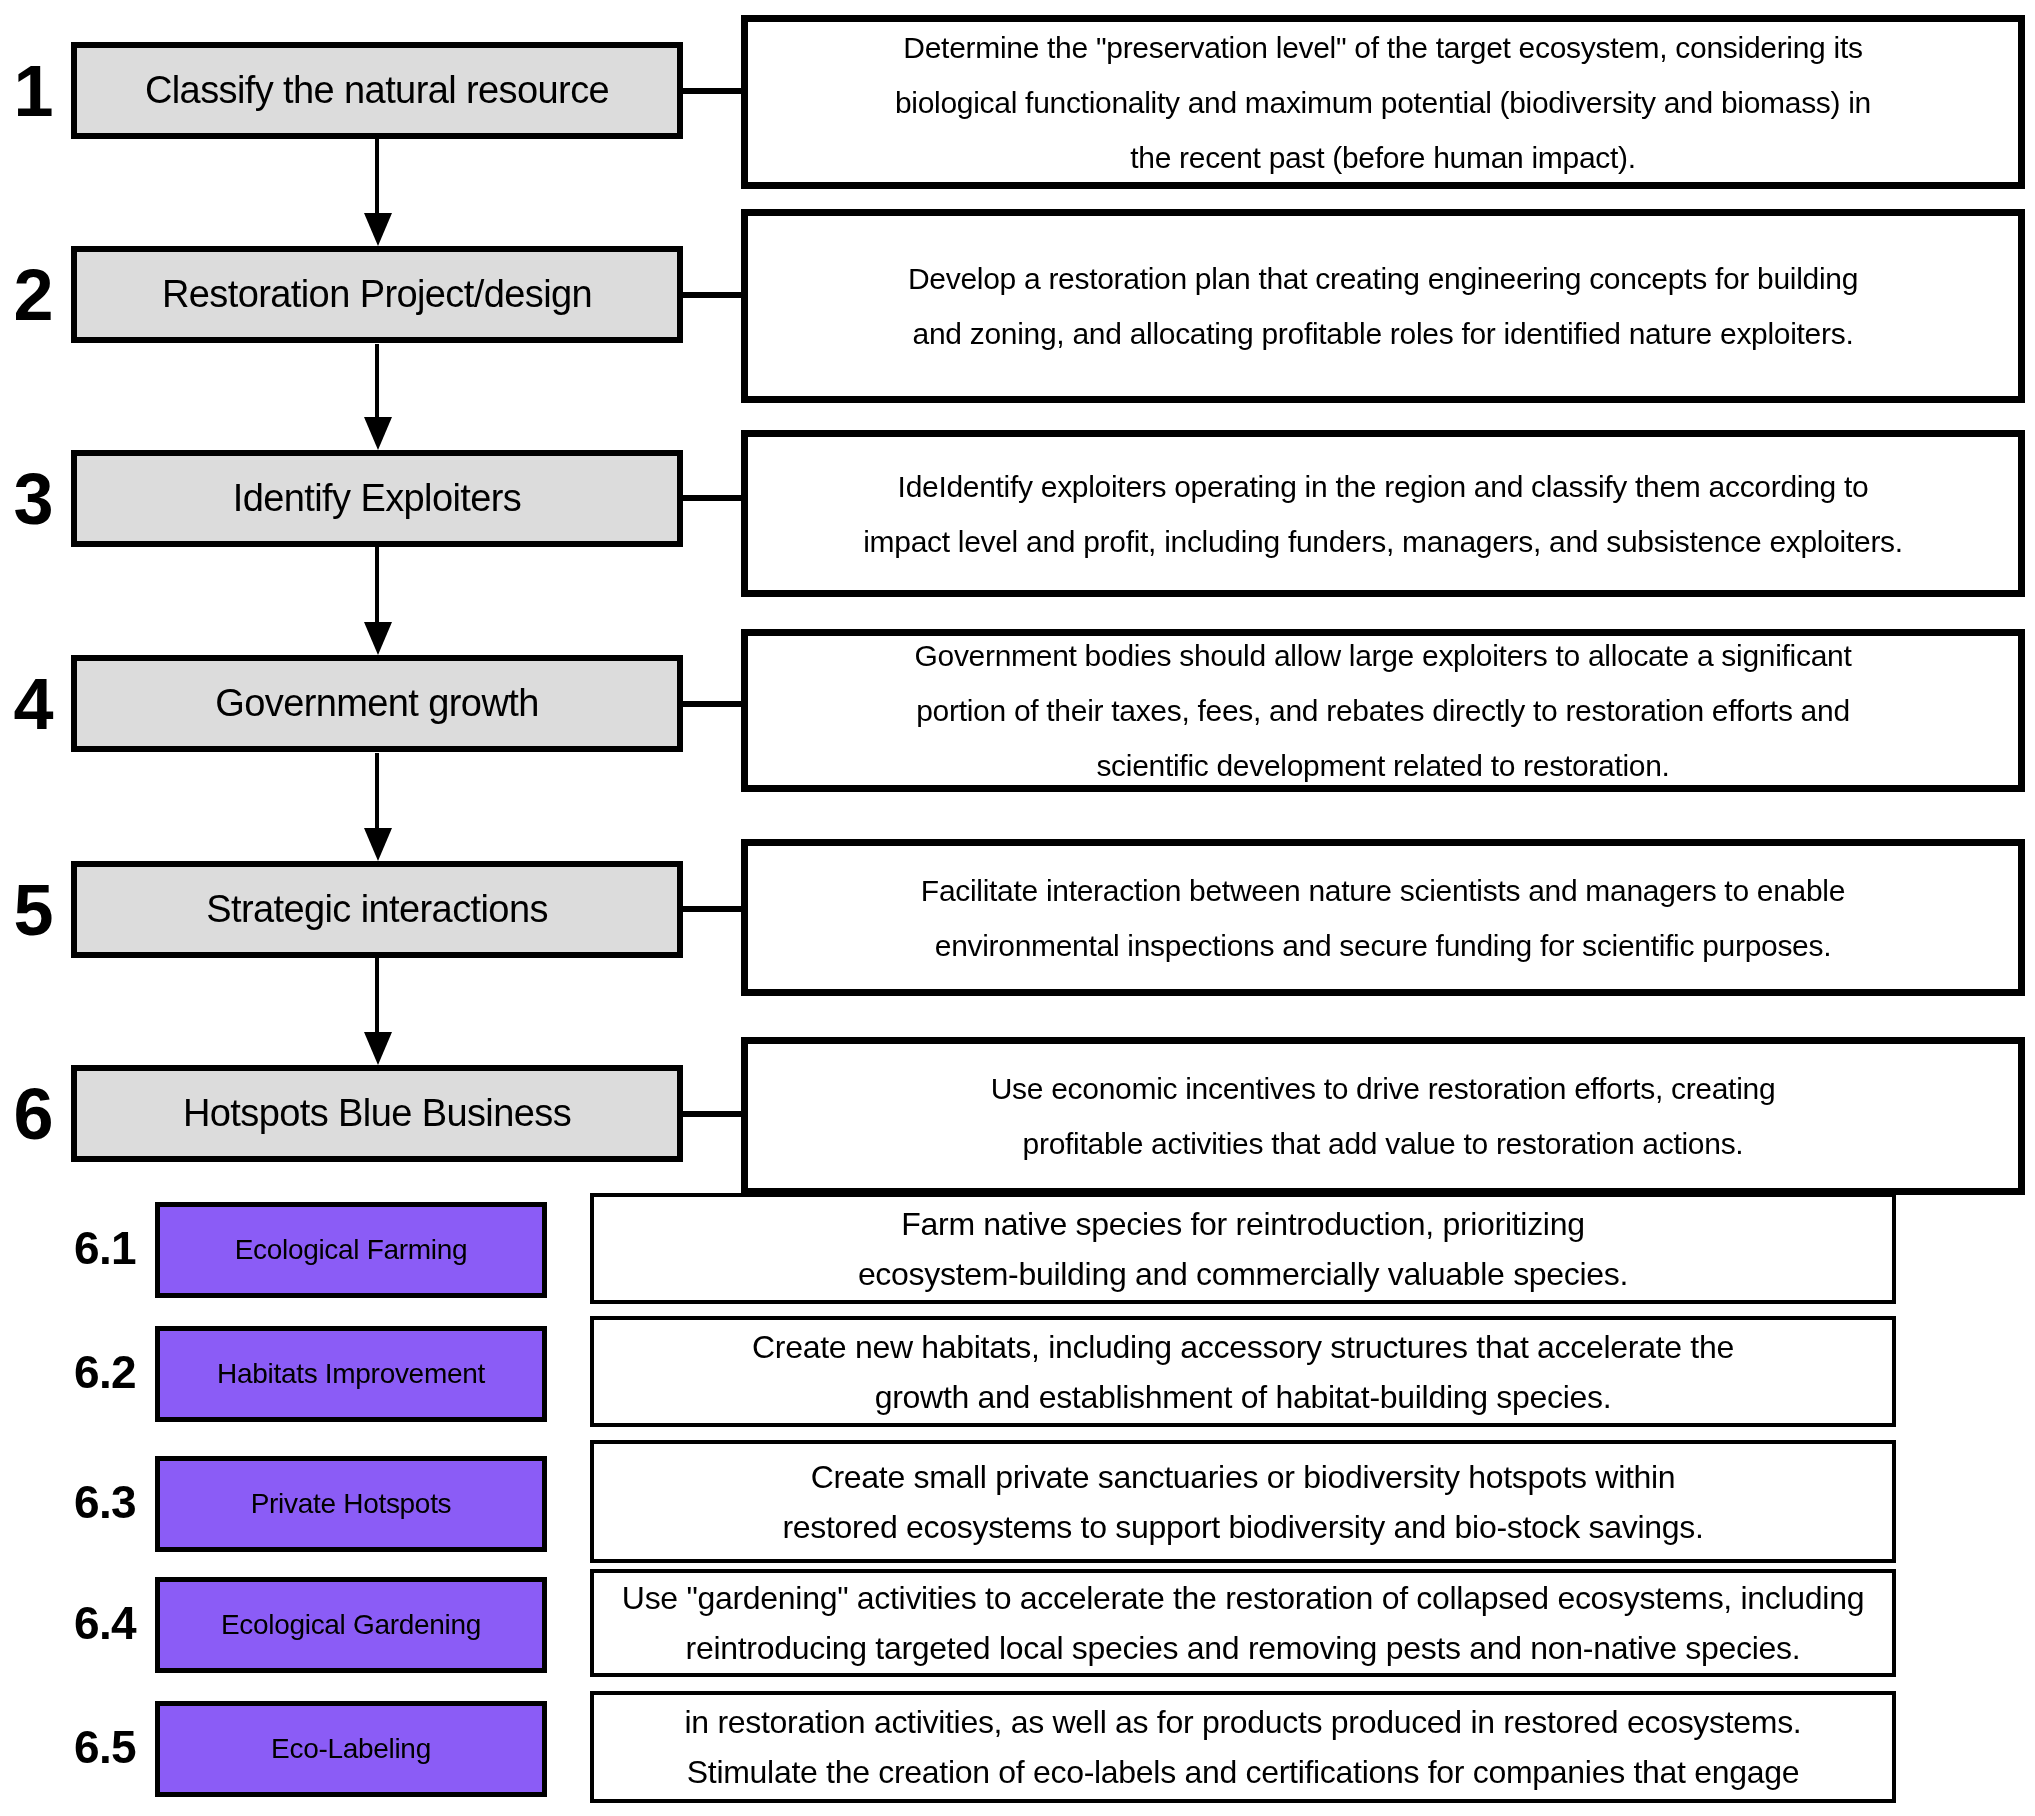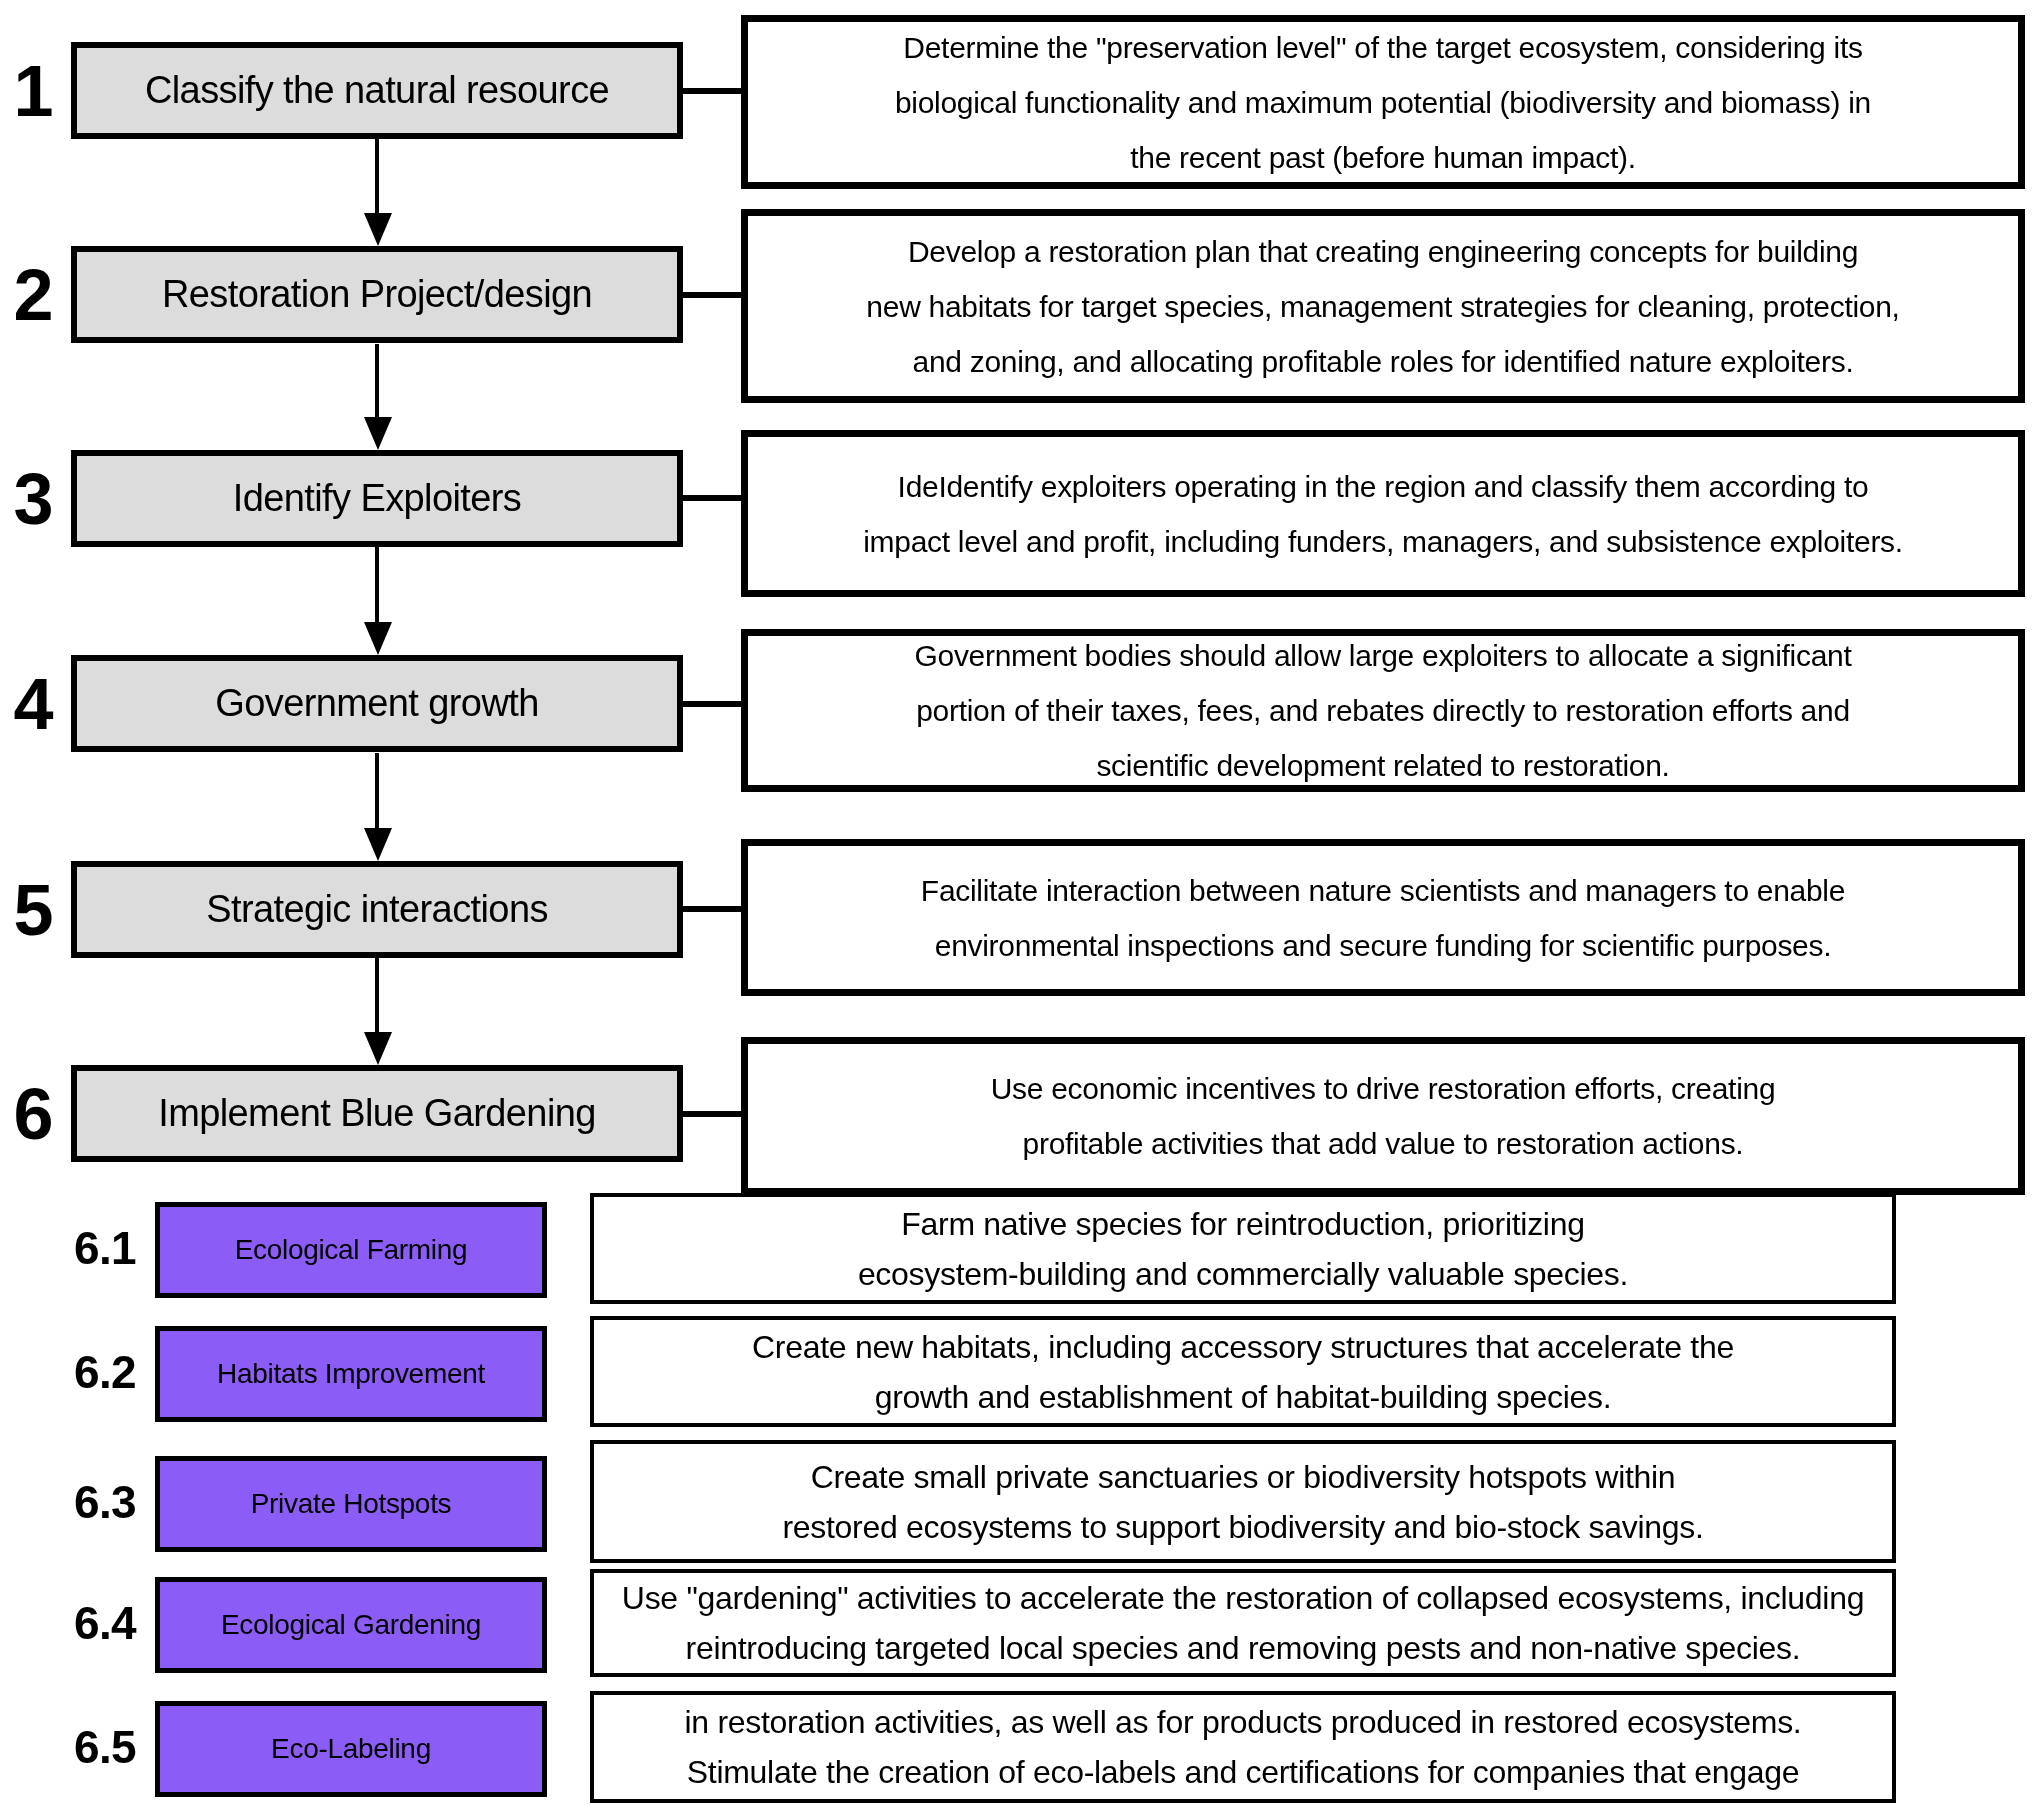--- a/index.html
+++ b/index.html
@@ -80,21 +80,20 @@
   <div class="arrow-shaft" style="top:139px;height:74px"></div>
   <div class="arrow-head" style="top:213px"></div>
 
   <div class="main-num" style="top:246px">2</div>
   <div class="sbox" style="top:246px">
     <span class="sbox-label">Restoration Project/design</span>
   </div>
   <div class="conn" style="top:292px"></div>
   <div class="dbox" style="top:209px;height:194px">
     <div class="dline">Develop a restoration plan that creating engineering concepts for building</div>
-    <div class="dline">new habitats for target species, management strategies for cleaning, protection,</div>
     <div class="dline">and zoning, and allocating profitable roles for identified nature exploiters.</div>
   </div>
   <div class="arrow-shaft" style="top:344px;height:73px"></div>
   <div class="arrow-head" style="top:417px"></div>
 
   <div class="main-num" style="top:450px">3</div>
   <div class="sbox" style="top:450px">
     <span class="sbox-label">Identify Exploiters</span>
   </div>
   <div class="conn" style="top:495px"></div>
@@ -125,21 +124,21 @@
   <div class="conn" style="top:906px"></div>
   <div class="dbox" style="top:839px;height:157px">
     <div class="dline">Facilitate interaction between nature scientists and managers to enable</div>
     <div class="dline">environmental inspections and secure funding for scientific purposes.</div>
   </div>
   <div class="arrow-shaft" style="top:958px;height:74px"></div>
   <div class="arrow-head" style="top:1032px"></div>
 
   <div class="main-num" style="top:1065px">6</div>
   <div class="sbox" style="top:1065px">
-    <span class="sbox-label">Implement Blue Gardening</span>
+    <span class="sbox-label">Hotspots Blue Business</span>
   </div>
   <div class="conn" style="top:1111px"></div>
   <div class="dbox" style="top:1037px;height:158px">
     <div class="dline">Use economic incentives to drive restoration efforts, creating</div>
     <div class="dline">profitable activities that add value to restoration actions.</div>
   </div>
 
   <div class="sub-num" style="top:1202px">6.1</div>
   <div class="subbox" style="top:1202px">
     <span class="subbox-label">Ecological Farming</span>

